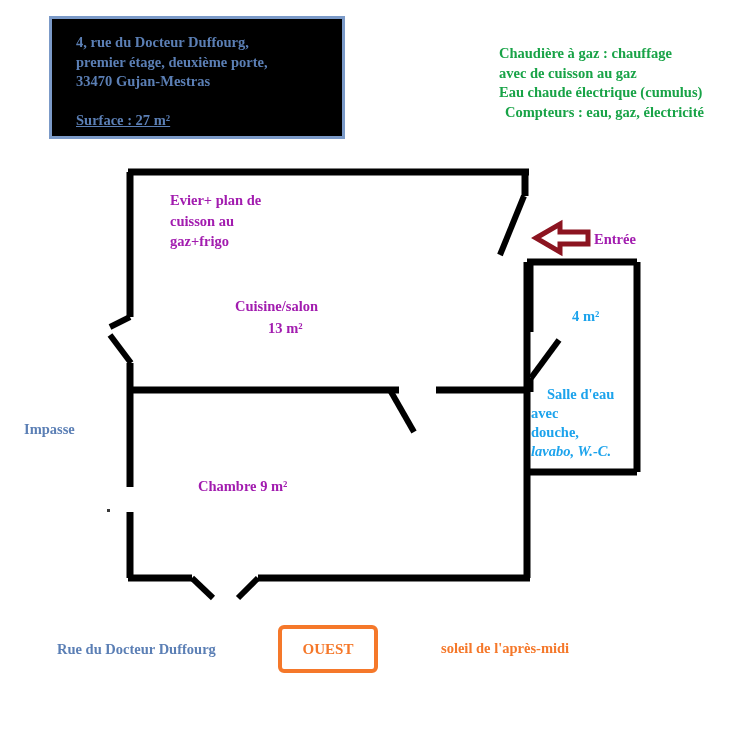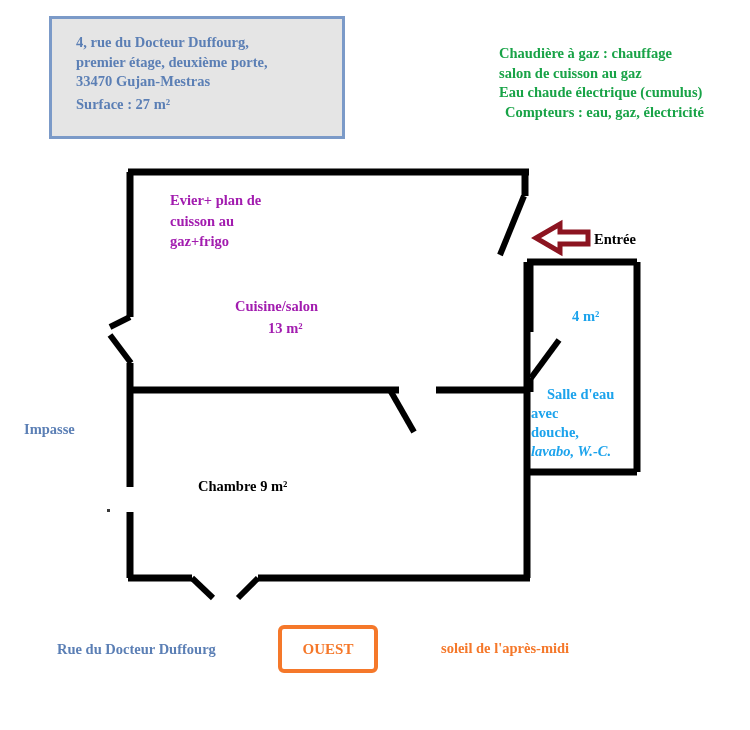--- a/index.html
+++ b/index.html
@@ -20,32 +20,33 @@
   }
   
   #address-box {
     position: absolute;
     left: 49px;
     top: 16px;
     width: 296px;
     height: 123px;
     box-sizing: border-box;
     border: 3px solid #7b9ac8;
-    background: #e5e5e5;
+    background: #000000;
     padding: 14px 0 0 24px;
   }
   #address-box .line {
     color: #5b7fb5;
     font-weight: bold;
     font-size: 14.5px;
     line-height: 19.5px;
     white-space: nowrap;
   }
   #address-box .surface {
-    margin-top: 3px;
+    margin-top: 19px;
+    text-decoration: underline;
   }
   
   #equipment-notes {
     position: absolute;
     left: 499px;
     top: 44px;
   }
   #equipment-notes .line {
     color: #18a347;
     font-weight: bold;
@@ -59,21 +60,21 @@
   
   .lbl {
     position: absolute;
     font-weight: bold;
     white-space: nowrap;
     line-height: 19px;
   }
   .lbl.red   { color: #a21caf; font-size: 14.5px; }
   .lbl.blue  { color: #1ca3ec; font-size: 14.5px; }
   .lbl.slate { color: #5b7fb5; font-size: 14.5px; }
-  .lbl.tan   { color: #000000; font-size: 14.5px; }
+  .lbl.tan   { color: #a21caf; font-size: 14.5px; }
   .lbl.orange{ color: #f5782a; font-size: 14.5px; }
   
   #ouest-badge {
     position: absolute;
     left: 278px;
     top: 625px;
     width: 100px;
     height: 48px;
     box-sizing: border-box;
     border: 4px solid #f5782a;
@@ -167,21 +168,21 @@
 
   <div id="address-box">
     <div class="line">4, rue du Docteur Duffourg,</div>
     <div class="line">premier étage, deuxième porte,</div>
     <div class="line">33470 Gujan-Mestras</div>
     <div class="line surface">Surface : 27 m²</div>
   </div>
 
   <div id="equipment-notes">
     <div class="line">Chaudière à gaz : chauffage</div>
-    <div class="line">salon de cuisson au gaz</div>
+    <div class="line">avec de cuisson au gaz</div>
     <div class="line">Eau chaude électrique (cumulus)</div>
     <div class="line indent">Compteurs : eau, gaz, électricité</div>
   </div>
 
   <div class="lbl red" style="left:170px; top:191px;">Evier+ plan de</div>
   <div class="lbl red" style="left:170px; top:212px;">cuisson au</div>
   <div class="lbl red" style="left:170px; top:232px;">gaz+frigo</div>
 
   <div class="lbl red" style="left:235px; top:297px;">Cuisine/salon</div>
   <div class="lbl red" style="left:268px; top:319px;">13 m²</div>

